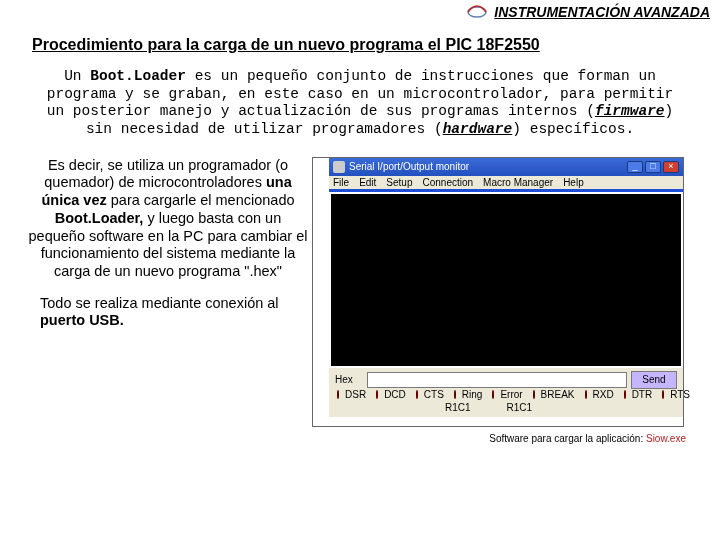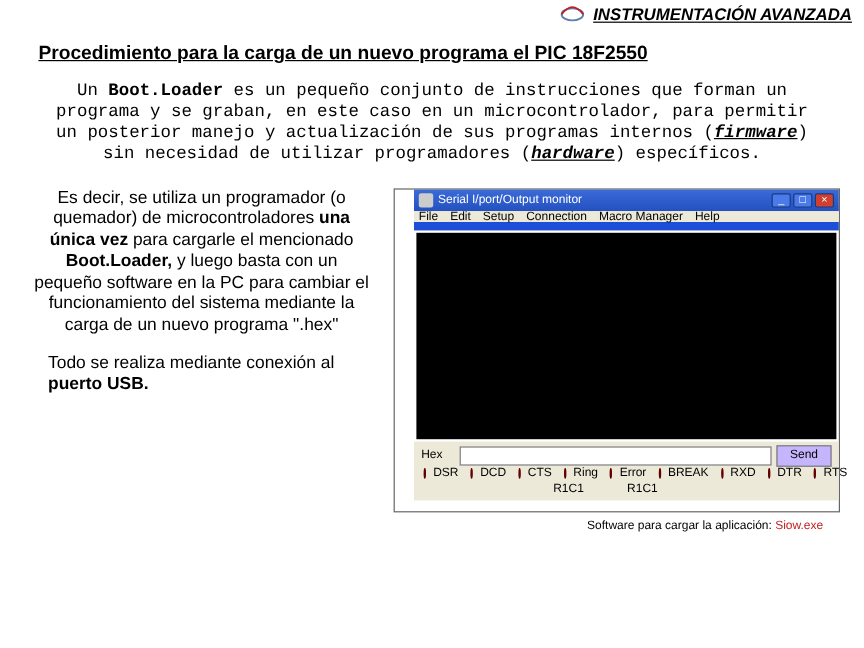--- a/index.html
+++ b/index.html
@@ -3,35 +3,35 @@
 <meta charset="utf-8">
 <style>
   * { box-sizing: border-box; margin: 0; padding: 0; }
   body { width: 720px; height: 540px; background: #fff; font-family: Arial, sans-serif; position: relative; }
   .header { display: flex; justify-content: flex-end; align-items: center; padding: 4px 10px 2px; gap: 6px; }
   .logo { width: 22px; height: 16px; position: relative; }
   .logo svg { width: 22px; height: 16px; }
   .header-title { font-family: Arial, sans-serif; font-size: 14px; font-weight: bold; font-style: italic; text-decoration: underline; color: #000; }
   .section-title { font-size: 16px; font-weight: bold; text-decoration: underline; color: #000; margin: 14px 0 14px 32px; }
   .para1 { font-size: 14.5px; color: #000; text-align: center; margin: 0 34px 18px 34px; line-height: 1.22; font-family: Liberation Mono, monospace; }
-  .columns { display: flex; align-items: flex-start; gap: 20px; margin: 0 0 0 28px; }
+  .columns { display: flex; align-items: flex-start; gap: 4px; margin: 0 0 0 28px; }
   .left-col { width: 280px; text-align: center; font-size: 14.5px; line-height: 1.22; color: #000; }
   .left-col p { margin-bottom: 14px; }
   .left-col p.last { text-align: left; margin-left: 12px; }
   b { font-weight: bold; }
   i { font-style: italic; }
   .u { text-decoration: underline; }
   .screenshot { width: 372px; height: 270px; border: 1px solid #666; position: relative; font-size: 10px; padding-left: 16px; }
   .sc-titlebar { height: 18px; background: linear-gradient(#3a6bd8,#2450c0); display: flex; align-items: center; padding: 0 4px; color: #fff; font-size: 10px; justify-content: space-between; }
   .sc-titlebar-left { display: flex; align-items: center; gap: 4px; }
   .sc-icon { width: 12px; height: 12px; background: #ccc; border-radius: 2px; display:inline-block; }
   .sc-winbtns { display: flex; gap: 2px; }
   .sc-winbtn { width: 16px; height: 12px; background: #4a7be8; border: 1px solid #1a3a80; border-radius: 2px; display:flex; align-items:center; justify-content:center; color:#fff; font-size:9px; line-height:1; }
   .sc-winbtn.close { background: #d04030; }
-  .sc-menubar { height: 16px; background: #ece9d8; border-bottom: 7px solid #1d4ed8; display: flex; align-items: center; padding: 0 4px; gap: 10px; font-size: 10px; color:#000; }
+  .sc-menubar { height: 16px; background: #ece9d8; border-bottom: 3px solid #1d4ed8; display: flex; align-items: center; padding: 0 4px; gap: 10px; font-size: 10px; color:#000; }
   .sc-terminal { background: #000; height: 172px; margin: 2px; }
   .sc-bottom { background: #ece9d8; padding: 3px 6px 4px; font-size: 10px; color:#000; }
   .sc-hexrow { display:flex; align-items:center; gap:4px; margin-bottom:0; }
   .sc-hexlabel { width: 28px; }
   .sc-hexinput { flex:1; height:16px; background:#fff; border:1px solid #7a7a7a; }
   .sc-sendbtn { width:46px; height:18px; background:#c4b5fd; border:1px solid #7a7a7a; font-size:10px; display:flex; align-items:center; justify-content:center; }
   .sc-ledrow { display:flex; align-items:center; gap:6px; margin-bottom:2px; padding-left:2px; }
   .sc-led { width:9px; height:9px; border-radius:50%; background:#b00000; border:1px solid #600000; display:inline-block; }
   .sc-ledlbl { font-size:10px; color:#000; margin-right:4px; }
   .sc-rxtx { display:flex; gap:36px; padding-left:110px; font-size:10px; }

